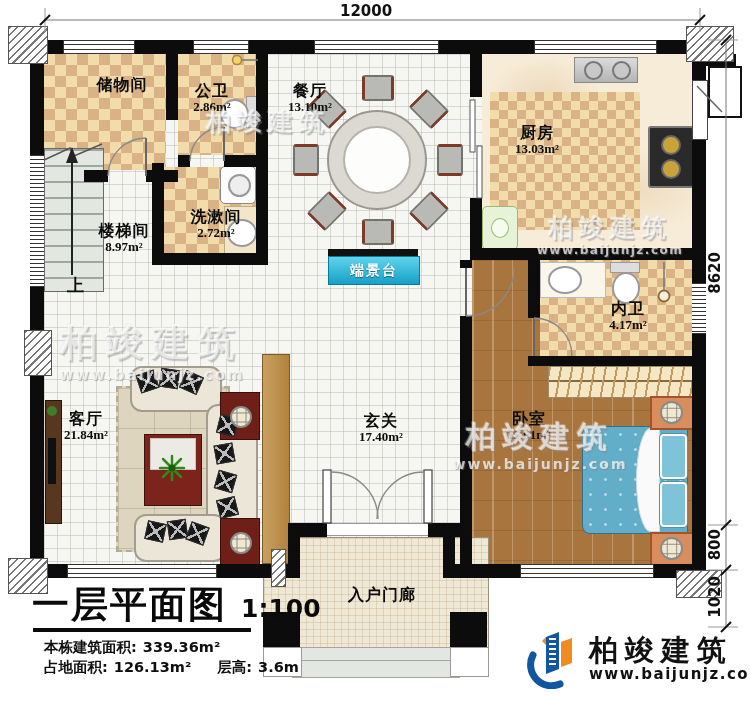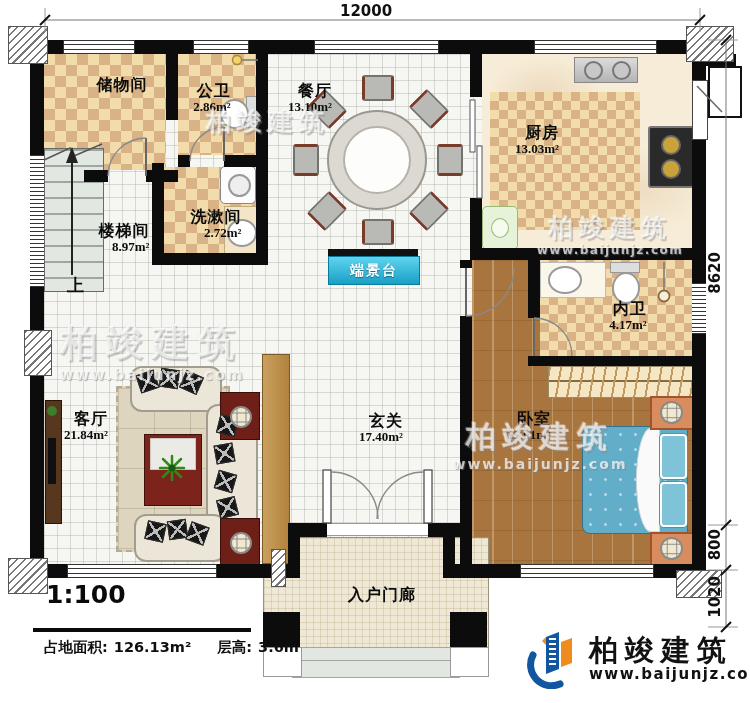--- a/index.html
+++ b/index.html
@@ -36,21 +36,21 @@
   
   .furn{position:absolute;z-index:15;}
   .sofa{position:absolute;z-index:15;background:#ece6d8;border:2px solid #a39d90;border-radius:12px;}
   .pil{position:absolute;z-index:16;width:17px;height:17px;background:#181818;border:1px solid #2e2e2e;
     background-image:linear-gradient(45deg,transparent 45%,#bbb 45% 55%,transparent 55%),linear-gradient(-45deg,transparent 45%,#bbb 45% 55%,transparent 55%);}
   .chair{position:absolute;z-index:15;width:26px;height:22px;background:#b9b9b5;border:2px solid #73736e;border-left:3px solid #7a3b2a;border-right:3px solid #7a3b2a;border-radius:3px;}
   .lamp{position:absolute;z-index:16;border-radius:50%;background:#f0e8d0;border:2px solid #8a8a86;
     background-image:linear-gradient(#8a8a86 1px,transparent 1px),linear-gradient(90deg,#8a8a86 1px,transparent 1px);
     background-size:50% 50%;background-position:center;}
   
-  .rlbl{position:absolute;z-index:30;transform:translateX(-50%);text-align:right;color:#0d0d0d;white-space:nowrap;line-height:1.15;}
+  .rlbl{position:absolute;z-index:30;transform:translateX(-50%);text-align:center;color:#0d0d0d;white-space:nowrap;line-height:1.15;}
   .rlbl .nm{font-size:16px;font-weight:bold;letter-spacing:1px;}
   .rlbl .ar{font-size:13px;font-weight:bold;font-family:Liberation Serif, serif;}
   
   .wm{position:absolute;z-index:40;transform:translateX(-50%);text-align:center;white-space:nowrap;line-height:1.25;pointer-events:none;}
   .wm .big{font-weight:bold;color:rgba(255,255,255,.6);text-shadow:1.5px 1.5px 1px rgba(130,130,130,.45),-1px -1px 1px rgba(235,235,235,.5);}
   .wm .url{font-weight:bold;color:rgba(255,255,255,.7);text-shadow:1px 1px 1px rgba(120,120,120,.5);}
   .wm-lg .big{font-size:37px;letter-spacing:9px;} .wm-lg .url{font-size:15px;letter-spacing:2px;}
   .wm-md .big{font-size:30px;letter-spacing:7px;} .wm-md .url{font-size:14px;letter-spacing:2px;}
   .wm-sm .big{font-size:25px;letter-spacing:6px;} .wm-sm .url{font-size:12px;letter-spacing:1.5px;}
   
@@ -345,24 +345,29 @@
   <div class="wm wm-lg" style="left:152px;top:320px;">
     <div class="big">柏竣建筑</div>
     <div class="url">www.baijunjz.com</div>
   </div>
   <div class="wm wm-md" style="left:540px;top:418px;">
     <div class="big">柏竣建筑</div>
     <div class="url">www.baijunjz.com</div>
   </div>
 
   <div class="title-row">
+    <span class="main-title">一层平面图</span>
     <span class="scale-txt">1:100</span>
   </div>
   <div class="title-line"></div>
   <div class="stats">
+    <div class="row">
+      <span>本栋建筑面积:</span>
+        <span>339.36m²</span>
+    </div>
     <div class="row">
       <span>占地面积:</span>
         <span>126.13m²</span>
       <span class="gap"></span>
       <span>层高:</span>
         <span>3.6m</span>
     </div>
   </div>
 
   <div class="logo">

